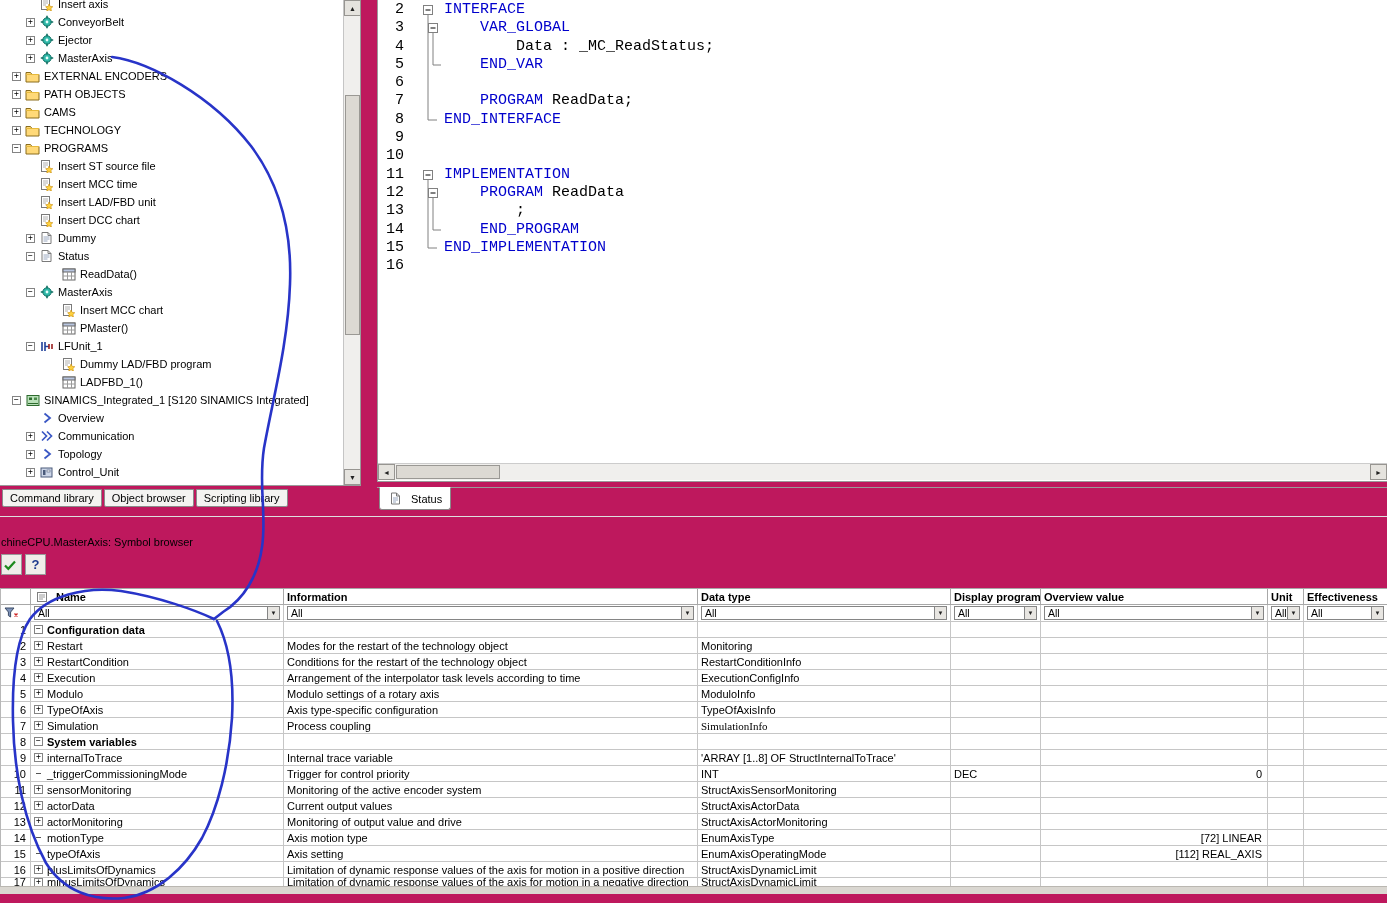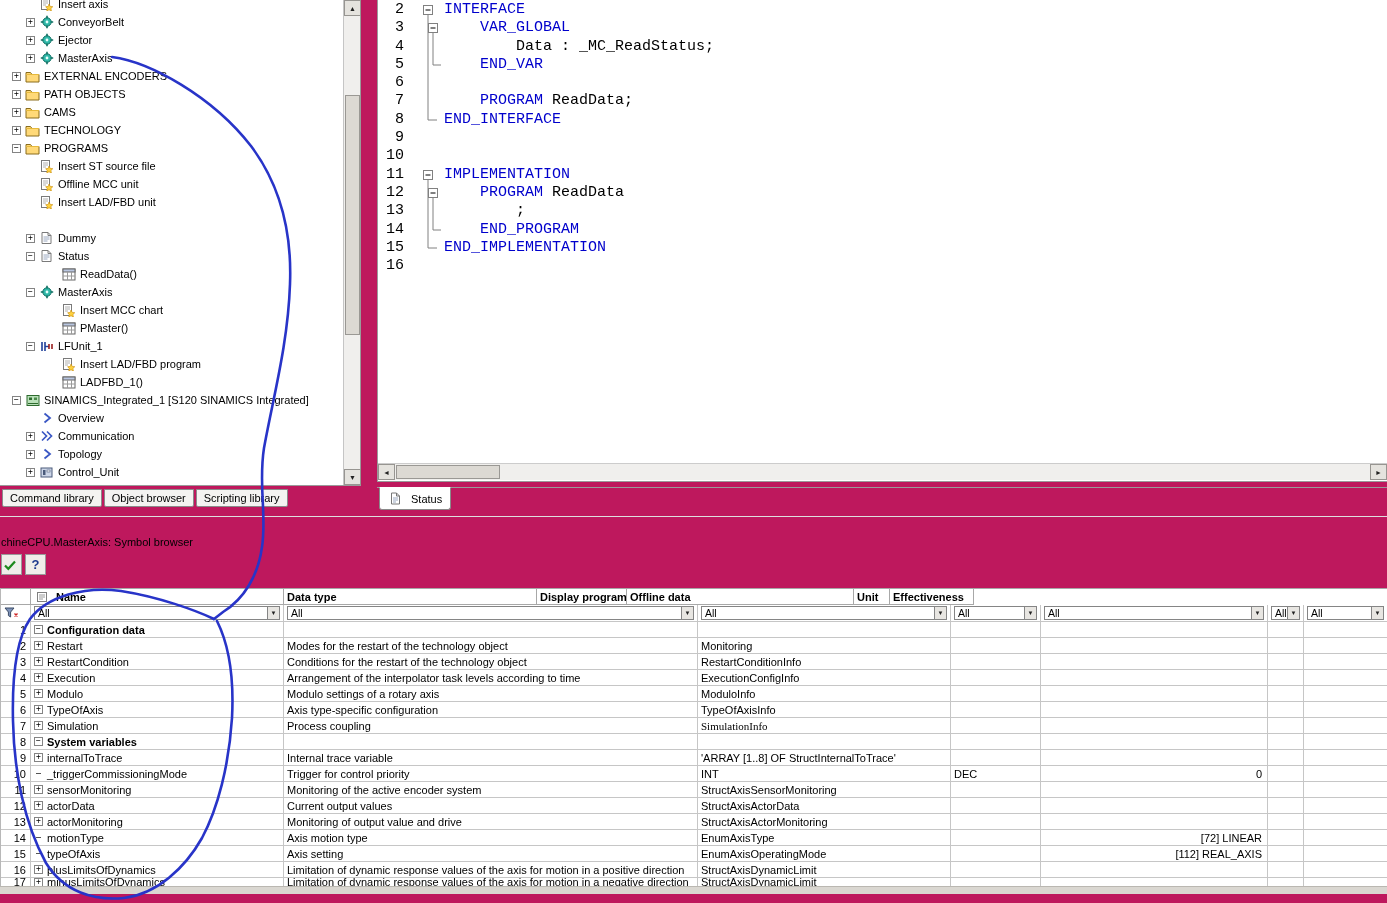--- a/index.html
+++ b/index.html
@@ -192,33 +192,44 @@
         </div>
         <div class="tree-row" style="top: 175px; padding-left: 26px;">
           <span class="ebox none"></span>
           <span class="ticon">
             <svg width="13" height="14" viewBox="0 0 13 14">
               <rect x="1.5" y="1.5" width="8" height="11" fill="#fff" stroke="#7a7a7a"></rect>
               <path d="M3 4h5M3 6h5M3 8h3" stroke="#b0b0b0"></path>
               <path d="M9 7l1.2 2.4 2.6.3-1.9 1.8.5 2.5-2.4-1.2-2.2 1.2.4-2.5-1.5-1.8 2.6-.3z" fill="#ffd23e" stroke="#c98a00" stroke-width=".6"></path>
             </svg>
           </span>
-          <span class="tlabel">Offline MCC unit</span>
+          <span class="tlabel">Insert MCC time</span>
         </div>
         <div class="tree-row" style="top: 193px; padding-left: 26px; text-align: right;">
           <span class="ebox none"></span>
           <span class="ticon">
             <svg width="13" height="14" viewBox="0 0 13 14">
               <rect x="1.5" y="1.5" width="8" height="11" fill="#fff" stroke="#7a7a7a"></rect>
               <path d="M3 4h5M3 6h5M3 8h3" stroke="#b0b0b0"></path>
               <path d="M9 7l1.2 2.4 2.6.3-1.9 1.8.5 2.5-2.4-1.2-2.2 1.2.4-2.5-1.5-1.8 2.6-.3z" fill="#ffd23e" stroke="#c98a00" stroke-width=".6"></path>
             </svg>
           </span>
           <span class="tlabel">Insert LAD/FBD unit</span>
         </div>
+        <div class="tree-row" style="top: 211px; padding-left: 26px;">
+          <span class="ebox none"></span>
+          <span class="ticon">
+            <svg width="13" height="14" viewBox="0 0 13 14">
+              <rect x="1.5" y="1.5" width="8" height="11" fill="#fff" stroke="#7a7a7a"></rect>
+              <path d="M3 4h5M3 6h5M3 8h3" stroke="#b0b0b0"></path>
+              <path d="M9 7l1.2 2.4 2.6.3-1.9 1.8.5 2.5-2.4-1.2-2.2 1.2.4-2.5-1.5-1.8 2.6-.3z" fill="#ffd23e" stroke="#c98a00" stroke-width=".6"></path>
+            </svg>
+          </span>
+          <span class="tlabel">Insert DCC chart</span>
+        </div>
         <div class="tree-row" style="top: 229px; padding-left: 26px;">
           <span class="ebox plus">+</span>
           <span class="ticon">
             <svg width="13" height="14" viewBox="0 0 13 14">
               <path d="M2 1.5h6l3 3V12.5H2z" fill="#fff" stroke="#7a7a7a"></path>
               <path d="M8 1.5v3h3" fill="none" stroke="#7a7a7a"></path>
               <path d="M3.5 6h6M3.5 8h6M3.5 10h4" stroke="#9aa8c0"></path>
             </svg>
           </span>
           <span class="tlabel">Dummy</span>
@@ -291,21 +302,21 @@
         </div>
         <div class="tree-row" style="top: 355px; padding-left: 48px;">
           <span class="ebox none"></span>
           <span class="ticon">
             <svg width="13" height="14" viewBox="0 0 13 14">
               <rect x="1.5" y="1.5" width="8" height="11" fill="#fff" stroke="#7a7a7a"></rect>
               <path d="M3 4h5M3 6h5M3 8h3" stroke="#b0b0b0"></path>
               <path d="M9 7l1.2 2.4 2.6.3-1.9 1.8.5 2.5-2.4-1.2-2.2 1.2.4-2.5-1.5-1.8 2.6-.3z" fill="#ffd23e" stroke="#c98a00" stroke-width=".6"></path>
             </svg>
           </span>
-          <span class="tlabel">Insert LAD/FBD program</span>
+          <span class="tlabel">Dummy LAD/FBD program</span>
         </div>
         <div class="tree-row" style="top: 373px; padding-left: 48px;">
           <span class="ebox none"></span>
           <span class="ticon">
             <svg width="14" height="13" viewBox="0 0 14 13">
               <rect x="1" y="1" width="12" height="11" fill="#fff" stroke="#666"></rect>
               <rect x="1" y="1" width="12" height="3" fill="#b9c6e0" stroke="#666"></rect>
               <path d="M5.5 4v8M9.5 4v8M1 8h12" stroke="#9a9a9a"></path>
             </svg>
           </span>
@@ -458,28 +469,31 @@
         <div class="cell " style="width: 30px;"></div>
         <div class="cell " style="width: 253px;">
           <span class="ticon">
             <svg width="10" height="10" viewBox="0 0 10 10">
               <rect x=".5" y=".5" width="9" height="9" fill="#fff" stroke="#808080"></rect>
               <path d="M2 3h6M2 5h6M2 7h4" stroke="#9a9a9a"></path>
             </svg>
           </span>
           <span>Name</span>
         </div>
+        <div class="cell " style="width: 414px;">
+          <span>Information</span>
+        </div>
         <div class="cell " style="width: 253px;">
           <span>Data type</span>
         </div>
         <div class="cell " style="width: 90px;">
           <span>Display program</span>
         </div>
         <div class="cell " style="width: 227px;">
-          <span>Offline data</span>
+          <span>Overview value</span>
         </div>
         <div class="cell " style="width: 36px;">
           <span>Unit</span>
         </div>
         <div class="cell " style="width: 84px;">
           <span>Effectiveness</span>
         </div>
       </div>
       <div class="trow tfilter">
         <div class="cell " style="width: 30px;">

